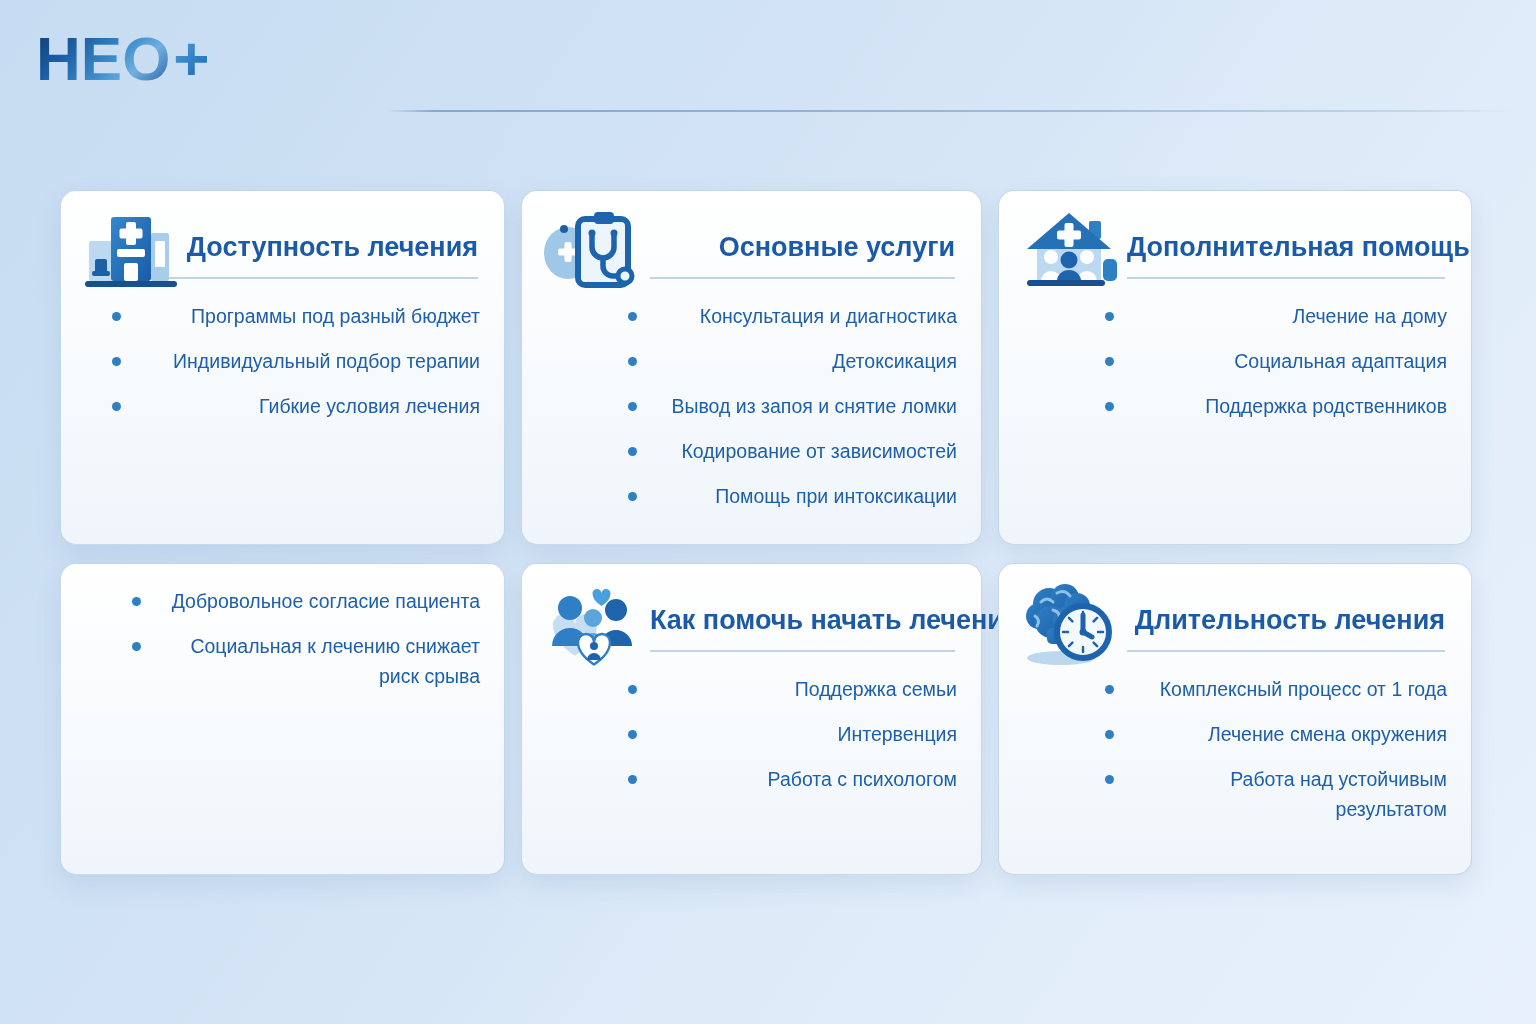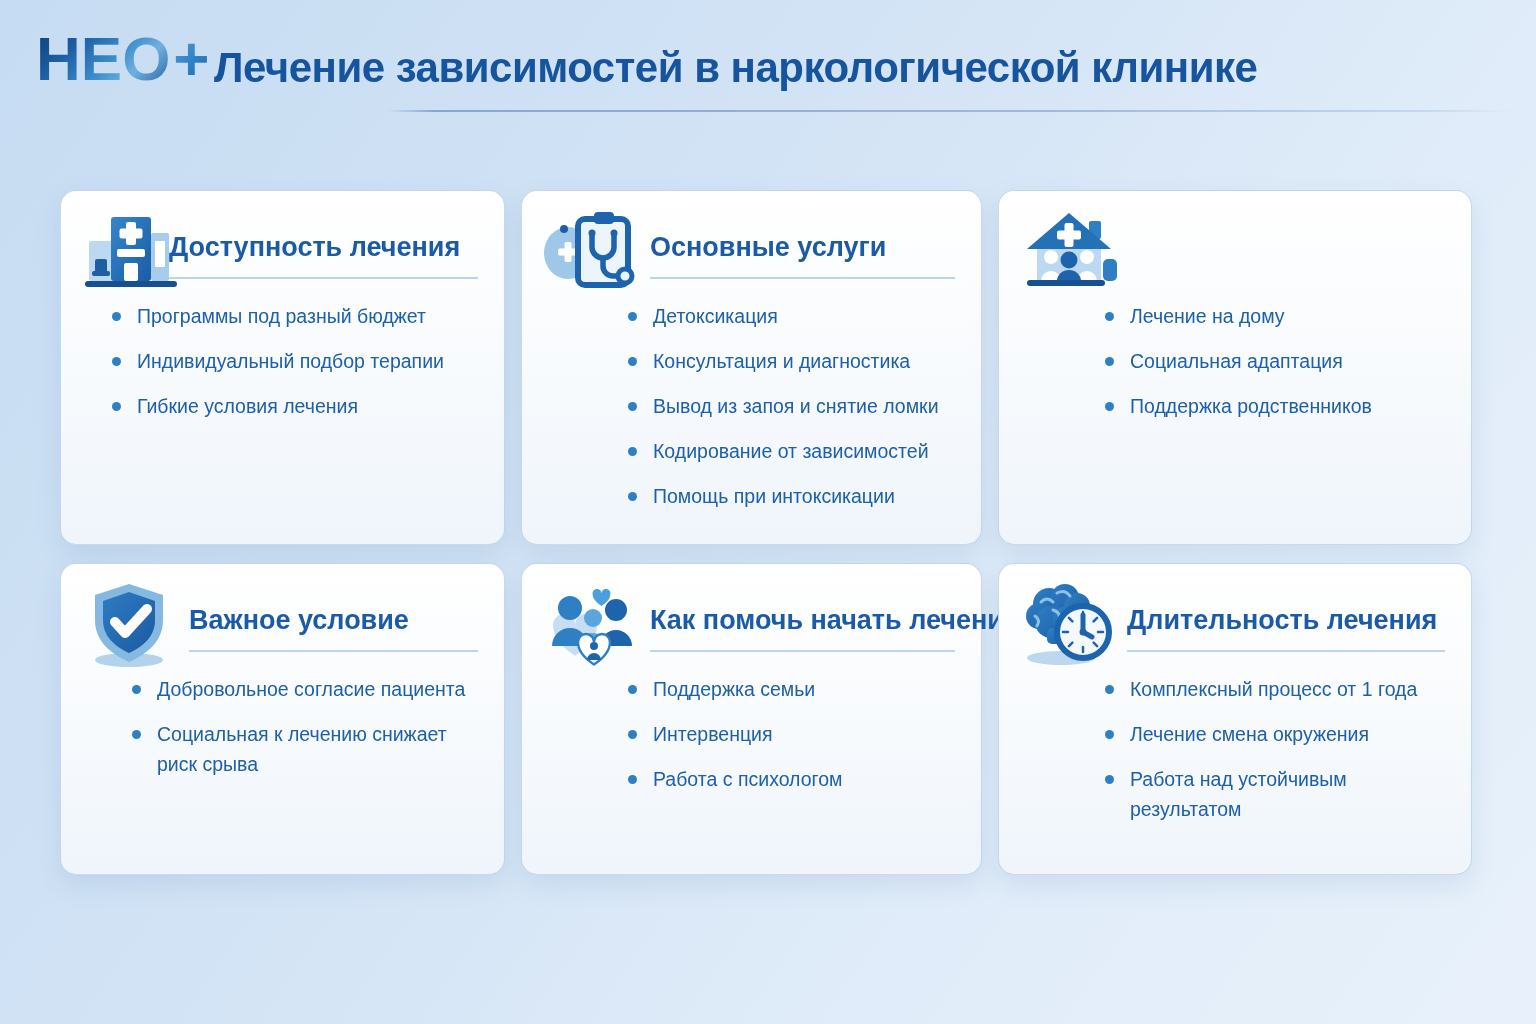--- a/index.html
+++ b/index.html
@@ -45,20 +45,21 @@
     display:grid; grid-template-columns:445px 461px 474px; grid-template-rows:355px 312px;
     column-gap:16px; row-gap:18px;
   }
   .card {
     background:linear-gradient(180deg,#ffffff 0%,#f7fafd 55%,#eff5fb 100%);
     border:1px solid rgba(163,193,222,.6);
     border-radius:16px;
     box-shadow:0 10px 24px rgba(96,138,184,.16);
     padding:16px 24px 0 24px;
     position:relative;
+    text-align:right;
   }
   .card-header { position:relative; min-height:88px; }
   .icon-wrap { position:absolute; left:-4px; top:0; width:104px; height:88px; }
   .icon-wrap svg { display:block; width:104px; height:88px; }
   .head-right {
     margin-left:104px; margin-right:2px;
     padding-top:24px; padding-bottom:14px;
     border-bottom:2px solid #bfd4e8;
   }
   .card-1 .head-right { margin-left:84px; }
@@ -77,21 +78,20 @@
   .indent-c { margin-left:47px; }
 </style>
 </head>
 <body>
 
 <div class="stage">
 
   <div class="logo">
     <span class="logo-main">НЕО</span><span class="logo-plus">+</span>
   </div>
-  <h1 class="page-title">Лечение зависимостей в наркологической клинике</h1>
   <div class="title-rule"></div>
 
   <main class="grid">
 
     <section class="card card-1">
       <div class="card-header">
         <span class="icon-wrap">
           <svg viewBox="0 0 104 88" xmlns="http://www.w3.org/2000/svg">
             <defs>
                 <linearGradient id="g1" x1="0" y1="0" x2="1" y2="1">
@@ -138,22 +138,22 @@
             <circle cx="72" cy="26" r="3.5" fill="#1d64ad"></circle>
             <path d="M61 51 v8 a10 10 0 0 0 10 10 h5" fill="none" stroke="#1d64ad" stroke-width="5.5" stroke-linecap="round"></path>
             <circle cx="83" cy="69" r="7" fill="#edf5fc" stroke="#1d64ad" stroke-width="5"></circle>
           </svg>
         </span>
         <div class="head-right">
           <h2 class="card-title">Основные услуги</h2>
         </div>
       </div>
       <ul class="items indent-b">
+        <li>Консультация и диагностика</li>
         <li>Детоксикация</li>
-        <li>Консультация и диагностика</li>
         <li>Вывод из запоя и снятие ломки</li>
         <li>Кодирование от зависимостей</li>
         <li>Помощь при интоксикации</li>
       </ul>
     </section>
 
     <section class="card card-3">
       <div class="card-header">
         <span class="icon-wrap">
           <svg viewBox="0 0 104 88" xmlns="http://www.w3.org/2000/svg">
@@ -165,48 +165,32 @@
             <rect x="84" y="52" width="14" height="22" rx="5" fill="#2f7fc4"></rect>
             <circle cx="32" cy="50" r="7" fill="#fff"></circle>
             <path d="M22 74 a10 10 0 0 1 20 0 z" fill="#fff"></path>
             <circle cx="68" cy="50" r="7" fill="#fff"></circle>
             <path d="M58 74 a10 10 0 0 1 20 0 z" fill="#fff"></path>
             <circle cx="50" cy="53" r="8.5" fill="#1d64ad"></circle>
             <path d="M38 74 a12 11 0 0 1 24 0 z" fill="#1d64ad"></path>
             <rect x="8" y="73" width="78" height="6" rx="3" fill="#17508f"></rect>
           </svg>
         </span>
+        <div class="head-right">
+          <h2 class="card-title">Дополнительная помощь</h2>
+        </div>
       </div>
       <ul class="items indent-b">
         <li>Лечение на дому</li>
         <li>Социальная адаптация</li>
         <li>Поддержка родственников</li>
       </ul>
     </section>
 
     <section class="card card-4">
-      <div class="card-header">
-        <span class="icon-wrap">
-          <svg viewBox="0 0 104 88" xmlns="http://www.w3.org/2000/svg">
-            <defs>
-                <linearGradient id="g4" x1="0" y1="0" x2="1" y2="1">
-              <stop offset="0" stop-color="#2e7cc2"></stop>
-                  <stop offset="1" stop-color="#1b5aa2"></stop>
-            </linearGradient>
-              </defs>
-            <ellipse cx="48" cy="80" rx="34" ry="7" fill="#b3d2ec"></ellipse>
-            <path d="M48 4 L82 15 v25 c0 20 -14 33 -34 42 C28 73 14 60 14 40 V15 Z" fill="#85b9e2"></path>
-            <path d="M48 12 L74 21 v19 c0 16 -11 26 -26 33 C33 66 22 56 22 40 V21 Z" fill="url(#g4)"></path>
-            <path d="M34 42 l10 11 l22 -24" stroke="#fff" stroke-width="10" fill="none" stroke-linecap="round" stroke-linejoin="round"></path>
-          </svg>
-        </span>
-        <div class="head-right">
-          <h2 class="card-title">Важное условие</h2>
-        </div>
-      </div>
       <ul class="items indent-c">
         <li>Добровольное согласие пациента</li>
         <li>Социальная к лечению снижает риск срыва</li>
       </ul>
     </section>
 
     <section class="card card-5">
       <div class="card-header">
         <span class="icon-wrap">
           <svg viewBox="0 0 104 88" xmlns="http://www.w3.org/2000/svg">

